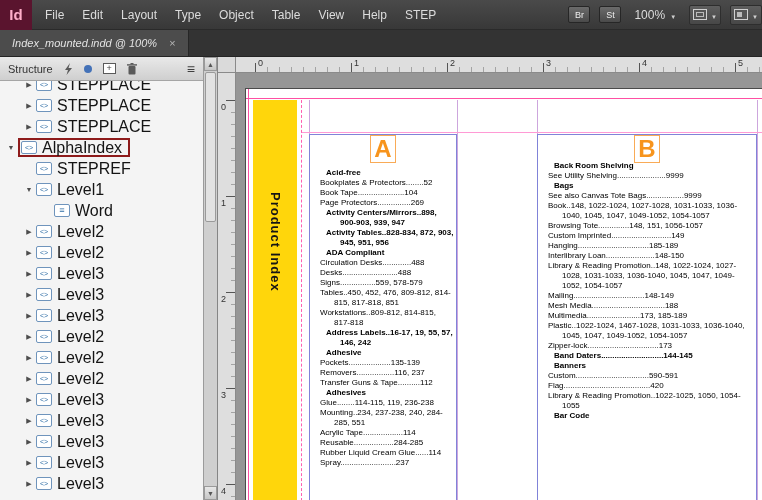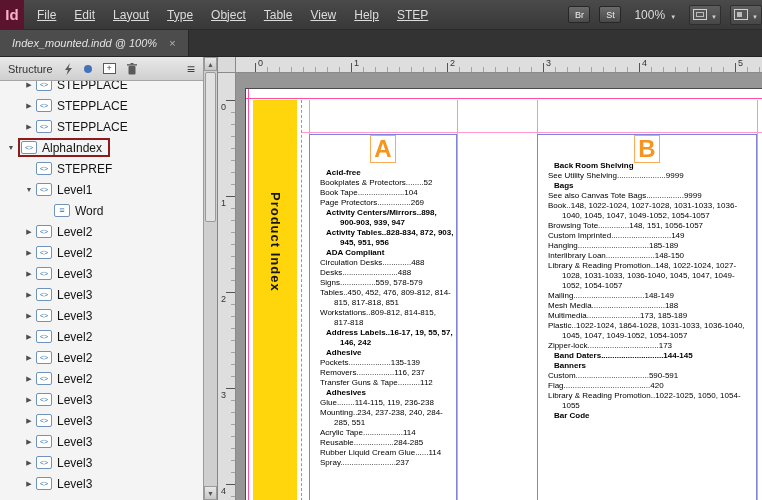--- a/index.html
+++ b/index.html
@@ -1,21 +1,21 @@
 <!DOCTYPE html>
 <html><head>
 <meta charset="utf-8">
 <style>
   * { box-sizing: border-box; margin: 0; padding: 0; }
   html,body { width:762px; height:500px; overflow:hidden; font-family:"Liberation Sans",sans-serif; background:#9a9a9a; }
 
   
   .menubar { position:absolute; top:0; left:0; right:0; height:30px; background:linear-gradient(#4a4a4a,#383838); display:flex; align-items:center; color:#dcdcdc; font-size:12px; border-bottom:1px solid #2a2a2a; z-index:30; }
-  .logo { width:24px; height:30px; background:#5a142e; color:#ffaec9; font-weight:bold; font-size:15px; display:flex; align-items:center; justify-content:center; }
-  .menus { display:flex; align-items:flex-start; margin-left:4px;text-decoration:underline; }
+  .logo { width:32px; height:30px; background:#5a142e; color:#ffaec9; font-weight:bold; font-size:15px; display:flex; align-items:center; justify-content:center; }
+  .menus { display:flex; align-items:flex-start; margin-left:4px; }
   .menu-item { padding:0 9px; line-height:30px; cursor:default; }
   .mb-right { margin-left:auto; display:flex; align-items:center; gap:9px; }
   .mini-btn { width:22px; height:17px; background:linear-gradient(#6b6b6b,#4a4a4a); border:1px solid #262626; border-radius:2px; font-size:9px; color:#eee; font-family:"Liberation Sans",sans-serif; display:flex; align-items:center; justify-content:center; }
   .zoom { display:flex; align-items:center; gap:5px; padding:0 4px; }
   .caret::after { content:"▼"; font-size:6px; color:#cfcfcf; }
   .view-btn { display:flex; align-items:center; gap:4px; padding:2px 3px; border:1px solid #2e2e2e; border-radius:2px; background:linear-gradient(#5e5e5e,#474747); }
   .vb-ico { width:14px; height:11px; border:1px solid #d0d0d0; background:#555; position:relative; }
   .vb-ico::after { content:""; position:absolute; left:2px; top:2px; right:2px; bottom:2px; border:1px solid #bbb; }
   .vb-ico2::after { border:none; border-left:5px solid #bbb; }
 
@@ -30,21 +30,21 @@
   
   .structure-panel { width:203px; background:#ededed; display:flex; flex-direction:column; }
   .sp-header { height:24px; flex:none; background:linear-gradient(#e9e9e9,#cfcfcf); border-bottom:1px solid #a5a5a5; display:flex; align-items:center; font-size:11px; color:#333; padding:0 8px; gap:11px; }
   .sp-ico { display:flex; align-items:center; }
   .sp-ico.dot { width:8px; height:8px; border-radius:50%; background:#4472b8; }
   .sp-ico.addel { width:13px; height:11px; border:1px solid #5a5a5a; background:#fff; font-size:9px; color:#444; justify-content:center; }
   .sp-ico.addel::after { content:"+"; line-height:9px; }
   .sp-menu { margin-left:auto; color:#3f3f3f; font-size:14px; }
   .sp-menu::after { content:"≡"; }
   .sp-tree { flex:1; background:#f4f4f4; overflow:hidden; padding-top:2px; }
-  .tree-row { height:21px; display:flex; align-items:center; font-size:12px; color:#141414; white-space:nowrap; }
+  .tree-row { height:21px; display:flex; align-items:center; font-size:16px; color:#141414; white-space:nowrap; }
   .expander { width:14px; flex:none; text-align:center; font-size:7px; color:#4d4d4d; }
   .exp-right::after { content:"▶"; }
   .exp-down::after { content:"▼"; }
   .row-body, .hl-box { display:flex; align-items:center; height:19px; }
   .hl-box { border:2px solid #8e1b1b; padding:0 6px 0 1px; }
   .el-icon { width:16px; height:13px; flex:none; border:1px solid #6f94bc; border-radius:2px; background:#fff; color:#2e6da5; font-size:7px; line-height:11px; text-align:center; margin-right:5px; }
   .el-icon::after { content:"<>"; }
   .el-icon.text-icon::after { content:"≡"; font-size:9px; }
 
   
@@ -390,21 +390,21 @@
             <div class="entry sub">See also Canvas Tote Bags.................9999</div>
             <div class="entry sub">Book..148, 1022-1024, 1027-1028, 1031-1033, 1036-1040, 1045, 1047, 1049-1052, 1054-1057</div>
             <div class="entry sub">Browsing Tote..............148, 151, 1056-1057</div>
             <div class="entry sub">Custom Imprinted...........................149</div>
             <div class="entry sub">Hanging................................185-189</div>
             <div class="entry sub">Interlibrary Loan......................148-150</div>
             <div class="entry sub">Library &amp; Reading Promotion..148, 1022-1024, 1027-1028, 1031-1033, 1036-1040, 1045, 1047, 1049-1052, 1054-1057</div>
             <div class="entry sub">Mailing................................148-149</div>
             <div class="entry sub">Mesh Media.................................188</div>
             <div class="entry sub">Multimedia........................173, 185-189</div>
-            <div class="entry sub">Plastic..1022-1024, 1864-1028, 1031-1033, 1036-1040, 1045, 1047, 1049-1052, 1054-1057</div>
+            <div class="entry sub">Plastic..1022-1024, 1467-1028, 1031-1033, 1036-1040, 1045, 1047, 1049-1052, 1054-1057</div>
             <div class="entry sub">Zipper-lock................................173</div>
             <div class="entry b">Band Daters............................144-145</div>
             <div class="entry b">Banners</div>
             <div class="entry sub">Custom.................................590-591</div>
             <div class="entry sub">Flag.......................................420</div>
             <div class="entry sub">Library &amp; Reading Promotion..1022-1025, 1050, 1054-1055</div>
             <div class="entry b">Bar Code</div>
           </div>
       </div>
     </div>

